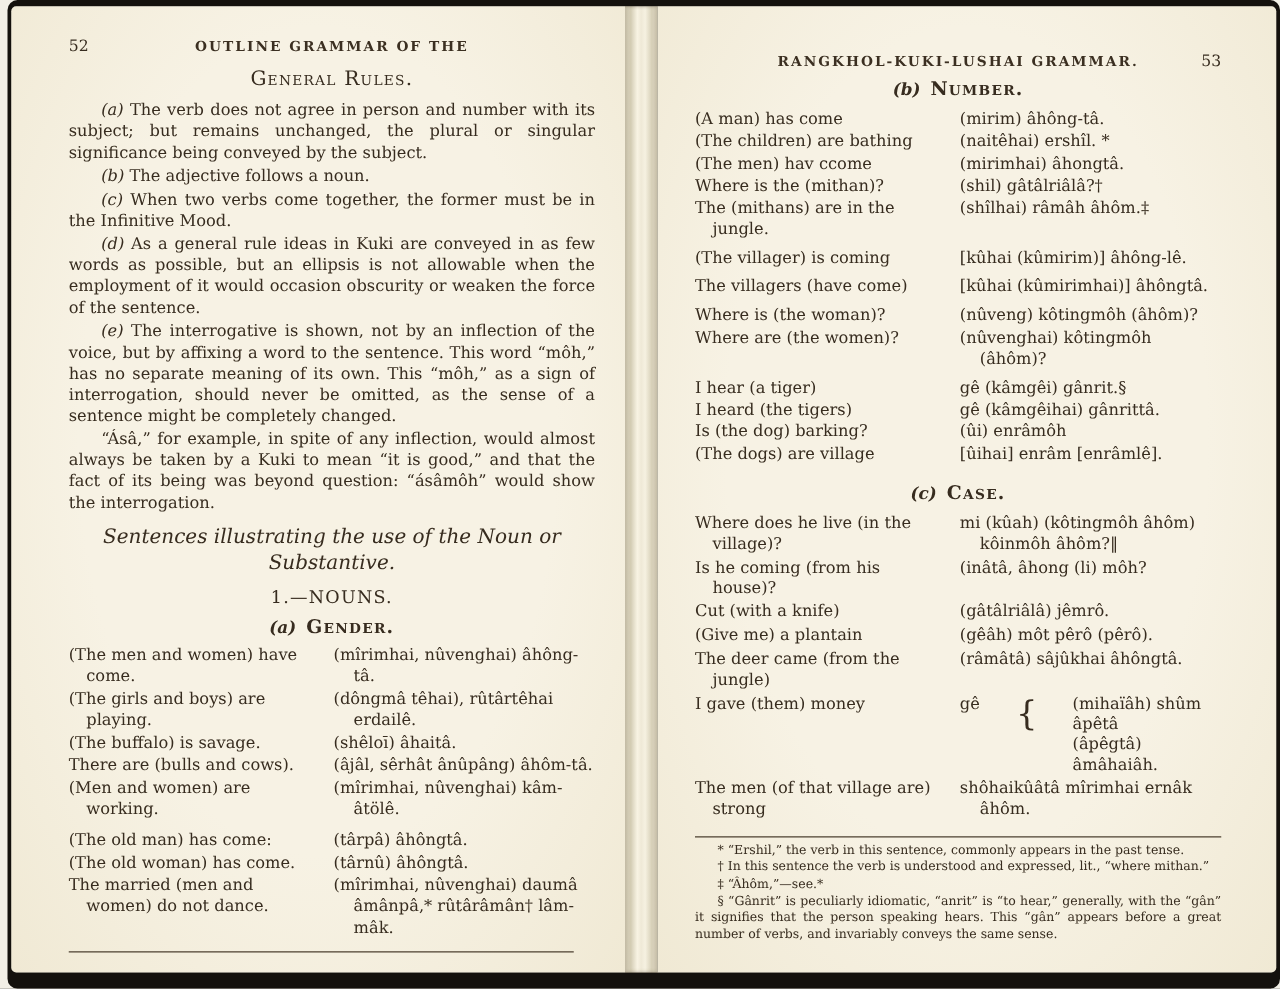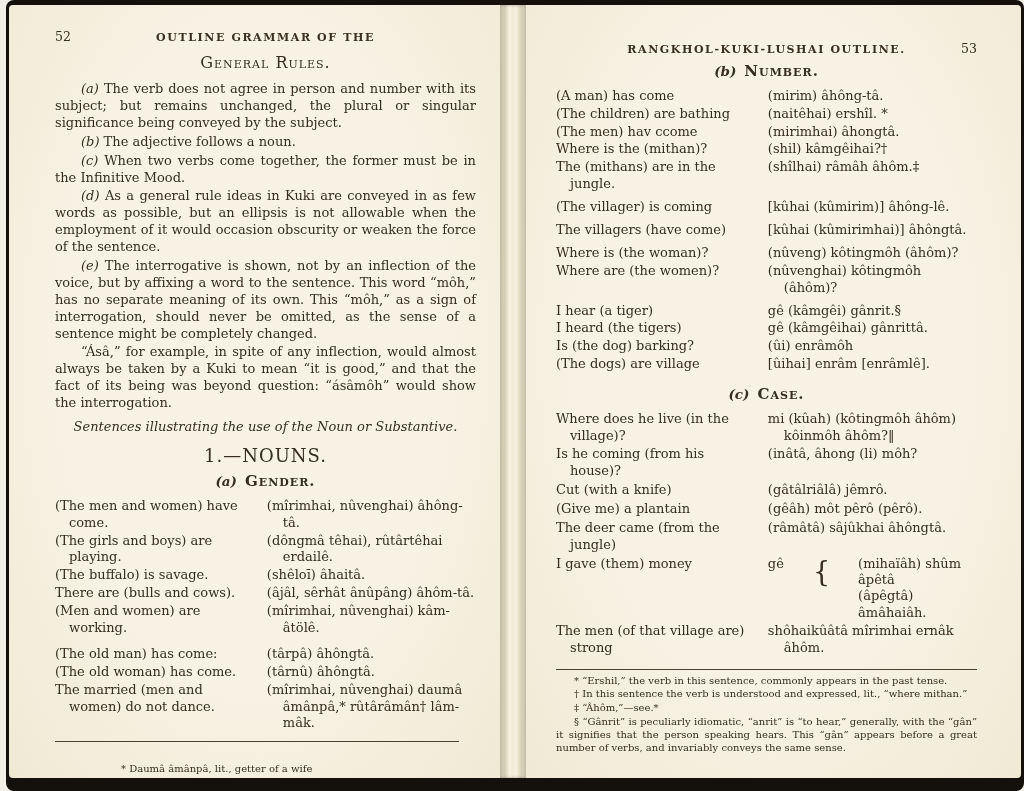--- a/index.html
+++ b/index.html
@@ -44,22 +44,22 @@
     font-size: 11px; font-weight: bold; letter-spacing: 1.6px;
     color: #3b2f21;
   }
   .runhead .spacer { width: 46px; }
   .sc-head {
     margin: 8px 0 7px; text-align: center; font-weight: normal;
     font-variant: small-caps; font-size: 16px; letter-spacing: 1px;
   }
   .para { margin: 0 0 2px; text-align: justify; text-indent: 26px; }
   .para i { font-style: italic; }
-  .cent-ital { margin: 7px 0 5px; text-align: center; font-style: italic; font-size: 13px; }
-  .nouns-head { margin: 8px 0 5px; text-align: center; font-weight: normal; font-size: 18px; letter-spacing: 1px; }
+  .cent-ital { margin: 7px 0 5px; text-align: center; font-style: italic; font-size: 16px; }
+  .nouns-head { margin: 8px 0 5px; text-align: center; font-weight: normal; font-size: 14px; letter-spacing: 1px; }
   .sub-head { margin: 5px 0 6px; text-align: center; font-weight: bold; font-size: 13.5px; }
   .sub-head i { font-style: italic; margin-right: 8px; }
   .sub-head .sc { font-variant: small-caps; font-size: 15px; letter-spacing: 1px; }
   .gloss { width: 100%; }
   .grow { display: flex; margin-bottom: 1px; }
   .en {
     width: 47%; padding-right: 8px;
     padding-left: 14px; text-indent: -14px;
   }
   .ku {
@@ -150,42 +150,42 @@
         <p>*   Daumâ âmânpâ, lit., getter of a wife</p>
         <p>†   Rûtârâmân, lit., getter of husband.</p>
       </div>
     </section>
 
     <div class="gutter"></div>
 
     <section class="page right">
       <header class="runhead">
         <span class="spacer"></span>
-        <span class="runtitle">RANGKHOL-KUKI-LUSHAI OUTLINE.</span>
+        <span class="runtitle">RANGKHOL-KUKI-LUSHAI GRAMMAR.</span>
         <span class="pageno">53</span>
       </header>
 
       <h4 class="sub-head"><i>(b)</i><span class="sc">Number.</span></h4>
 
       <div class="gloss number-gloss">
         <div class="grow">
             <div class="en">(A man) has come</div>
             <div class="ku">(mirim) âhông-tâ.</div>
           </div>
         <div class="grow">
             <div class="en">(The children) are bathing</div>
             <div class="ku">(naitêhai) ershîl. *</div>
           </div>
         <div class="grow">
             <div class="en">(The men) hav ccome</div>
             <div class="ku">(mirimhai) âhongtâ.</div>
           </div>
         <div class="grow">
             <div class="en">Where is the (mithan)?</div>
-            <div class="ku">(shil) kâmgêihai?†</div>
+            <div class="ku">(shil) gâtâlriâlâ?†</div>
           </div>
         <div class="grow">
             <div class="en">The (mithans) are in the jungle.</div>
             <div class="ku">(shîlhai) râmâh âhôm.‡</div>
           </div>
         <div class="grow">
             <div class="en">(The villager) is coming</div>
             <div class="ku">[kûhai (kûmirim)] âhông-lê.</div>
           </div>
         <div class="grow">

